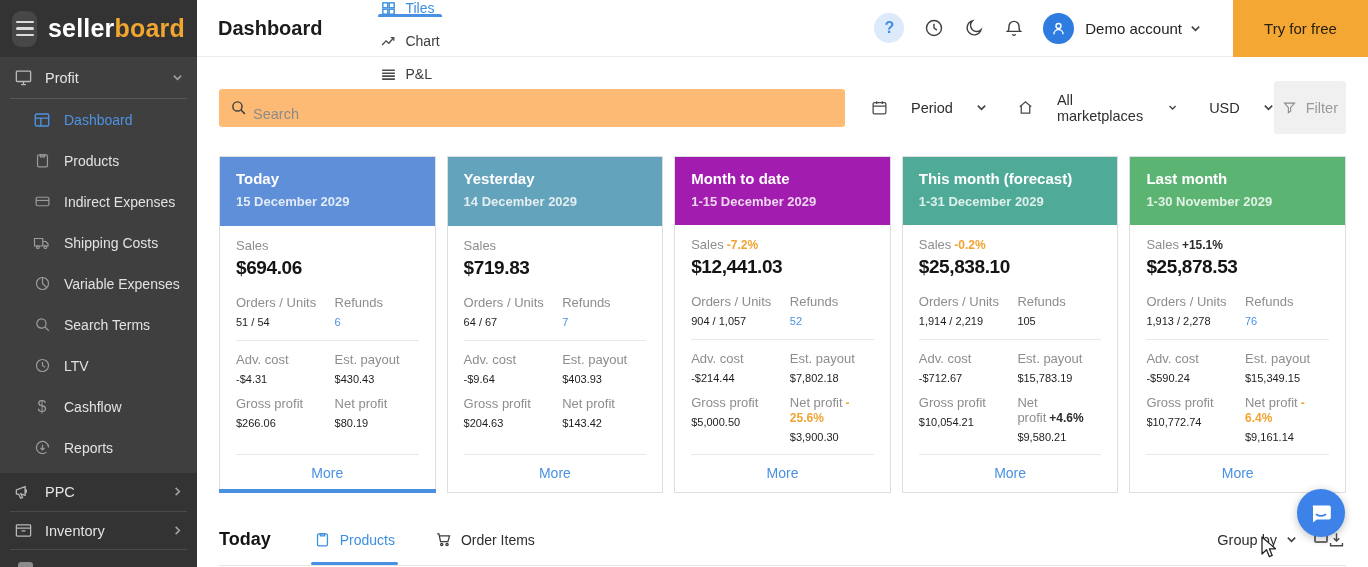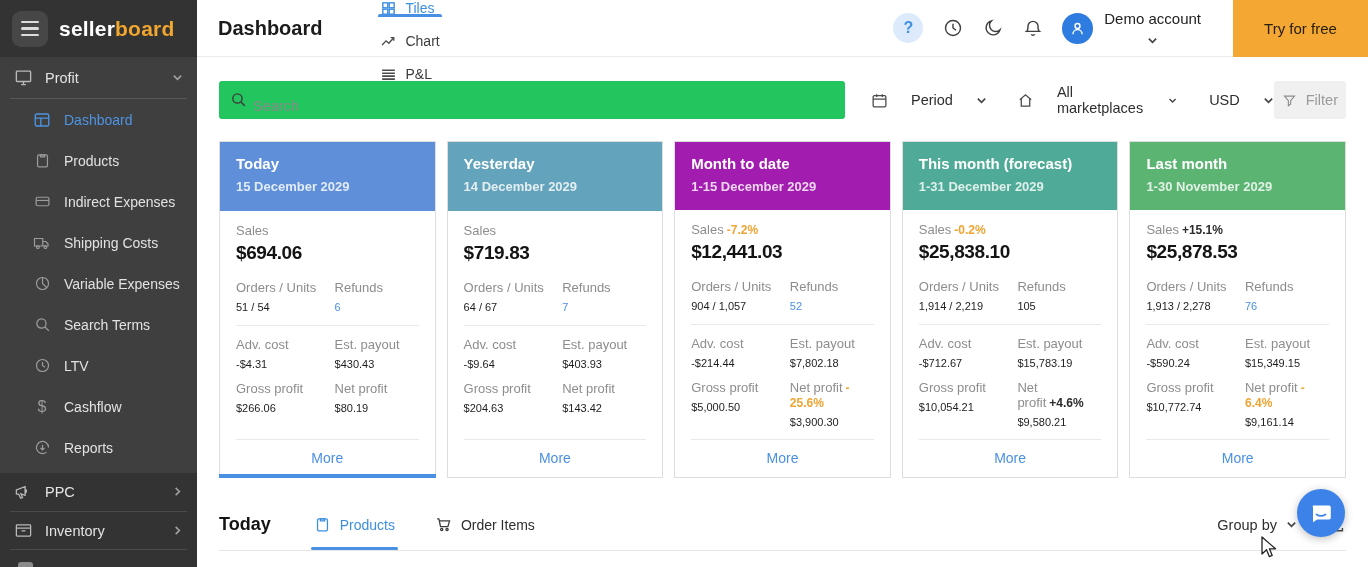--- a/index.html
+++ b/index.html
@@ -4,21 +4,21 @@
 <style>
   * { margin:0; padding:0; box-sizing:border-box; }
   html,body { width:1368px; height:567px; overflow:hidden; }
   body { font-family:"Liberation Sans", sans-serif; display:flex; background:#fff; position:relative; }
 
   
   .sidebar { width:197px; flex-shrink:0; background:#333333; color:#e4e4e4; display:flex; flex-direction:column; }
   .sb-header { height:57px; display:flex; align-items:center; padding:0 12px; gap:11px; flex-shrink:0; }
   .hamburger { width:36px; height:36px; border-radius:9px; background:#474747; display:flex; flex-direction:column; justify-content:center; align-items:center; gap:4px; cursor:pointer; }
   .hamburger i { display:block; width:18px; height:2.5px; background:#dcdcdc; border-radius:2px; }
-  .logo { font-size:21px; font-weight:bold; color:#fff; letter-spacing:.2px; }
+  .logo { font-size:25px; font-weight:bold; color:#fff; letter-spacing:.2px; }
   .logo .board { color:#f0a62f; }
 
   .profit-panel { background:#3f3f3f; padding-bottom:5px; }
   .group-row { height:41px; display:flex; align-items:center; gap:12px; padding:0 14px; font-size:14.5px; cursor:pointer; }
   .group-row .gicon { width:19px; height:19px; color:#b9b9b9; flex-shrink:0; }
   .group-row .chev { margin-left:auto; color:#9f9f9f; width:11px; height:11px; }
   .panel-divider { height:1px; background:#585858; margin:0 10px; }
   .dark-divider { height:1px; background:#4a4a4a; margin:0 10px; }
   .sub-item { height:41px; display:flex; align-items:center; gap:13px; padding:0 10px 0 33px; font-size:14px; color:#e2e2e2; cursor:pointer; }
   .sub-item .sicon { width:18px; height:18px; color:#9b9b9b; flex-shrink:0; display:flex; align-items:center; justify-content:center; }
@@ -34,37 +34,37 @@
   .tab { display:flex; align-items:center; gap:8px; font-size:14px; color:#3c3c3c; position:relative; cursor:pointer; }
   .tab .ticon { width:17px; height:17px; color:#4a4a4a; display:flex; }
   .tab.active { color:#3d8fe0; }
   .tab.active .ticon { color:#3d8fe0; }
   .tab.active::after { content:''; position:absolute; left:-2px; right:-2px; bottom:0; height:3px; background:#4a90e2; border-radius:2px 2px 0 0; }
   .topbar-right { margin-left:auto; display:flex; align-items:center; }
   .help-circle { width:30px; height:30px; border-radius:50%; background:#dceafb; color:#3d8fe0; font-weight:bold; font-size:16px; display:flex; align-items:center; justify-content:center; cursor:pointer; }
   .tb-icon { width:20px; height:20px; color:#3f3f3f; margin-left:20px; cursor:pointer; display:flex; }
   .avatar { width:31px; height:31px; border-radius:50%; background:#2e7ce0; margin-left:19px; display:flex; align-items:center; justify-content:center; cursor:pointer; }
   .avatar svg { width:17px; height:17px; color:#fff; }
-  .account { display:flex; align-items:center; gap:8px; margin-left:11px; font-size:15px; color:#222; cursor:pointer;flex-direction:column; }
+  .account { display:flex; align-items:center; gap:8px; margin-left:11px; font-size:15px; color:#222; cursor:pointer; }
   .account .chev { width:11px; height:11px; color:#444; }
   .try-free { width:135px; height:57px; margin-left:32px; background:#f5a733; border:none; font-family:inherit; font-size:15px; color:#27200f; cursor:pointer; }
 
   
   .filter-row { display:flex; align-items:center; margin:24px 22px 0; flex-shrink:0; }
   .search-box { position:relative; width:626px; height:38px; flex-shrink:0; }
-  .search-box input { width:100%; height:100%; background:#22c55e; border:none; border-radius:3px; padding:12px 12px 0 34px; font-family:inherit; font-size:14.5px; color:#333; outline:none; }
+  .search-box input { width:100%; height:100%; background:#fdba74; border:none; border-radius:3px; padding:12px 12px 0 34px; font-family:inherit; font-size:14.5px; color:#333; outline:none; }
   .search-box input::placeholder { color:#8b8b8b; }
   .search-box .mag { position:absolute; left:11px; top:10px; width:17px; height:17px; color:#3d3d3d; }
   .drop { display:flex; align-items:center; gap:23px; font-size:14.5px; color:#2e2e2e; cursor:pointer; }
   .drop .dicon { width:17px; height:17px; color:#4a4a4a; display:flex; }
   .drop .chev { width:11px; height:11px; color:#444; }
   .drop.period { margin-left:26px; }
   .drop.marketplaces { margin-left:30px; }
   .drop.currency { margin-left:32px; }
-  .filter-btn { margin-left:auto; width:97px; height:38px; background:#f0f0f1; border:none; border-radius:3px; display:flex; align-items:center; justify-content:center; gap:9px; font-family:inherit; font-size:14.5px; color:#9a9a9a; cursor:pointer; }
+  .filter-btn { margin-left:auto; width:97px; height:53px; background:#f0f0f1; border:none; border-radius:3px; display:flex; align-items:center; justify-content:center; gap:9px; font-family:inherit; font-size:14.5px; color:#9a9a9a; cursor:pointer; }
   .filter-btn svg { width:15px; height:15px; color:#8b8b8b; }
 
   
   .cards { display:flex; gap:11px; margin:22px 22px 0; flex-shrink:0; }
   .card { flex:1; height:337px; border:1px solid #dedede; background:#fff; display:flex; flex-direction:column; position:relative; min-width:0; }
   .card-header { height:69px; padding:13px 16px 0; color:#fff; }
   .card-title { font-size:15px; font-weight:bold; }
   .card-date { font-size:13px; font-weight:bold; color:rgba(255,255,255,.82); margin-top:7px; }
   .card-body { flex:1; padding:12px 16px 0; display:flex; flex-direction:column; }
   .mlabel { font-size:13px; color:#8d8d8d; }

